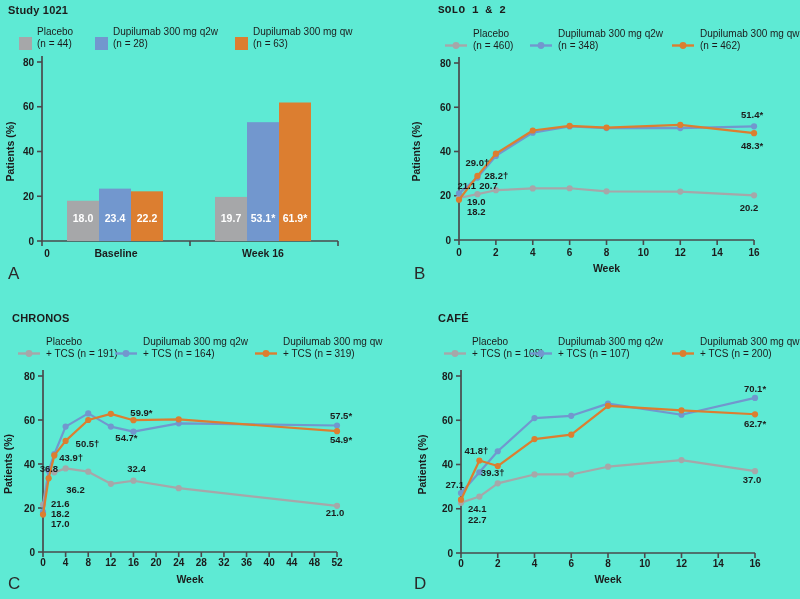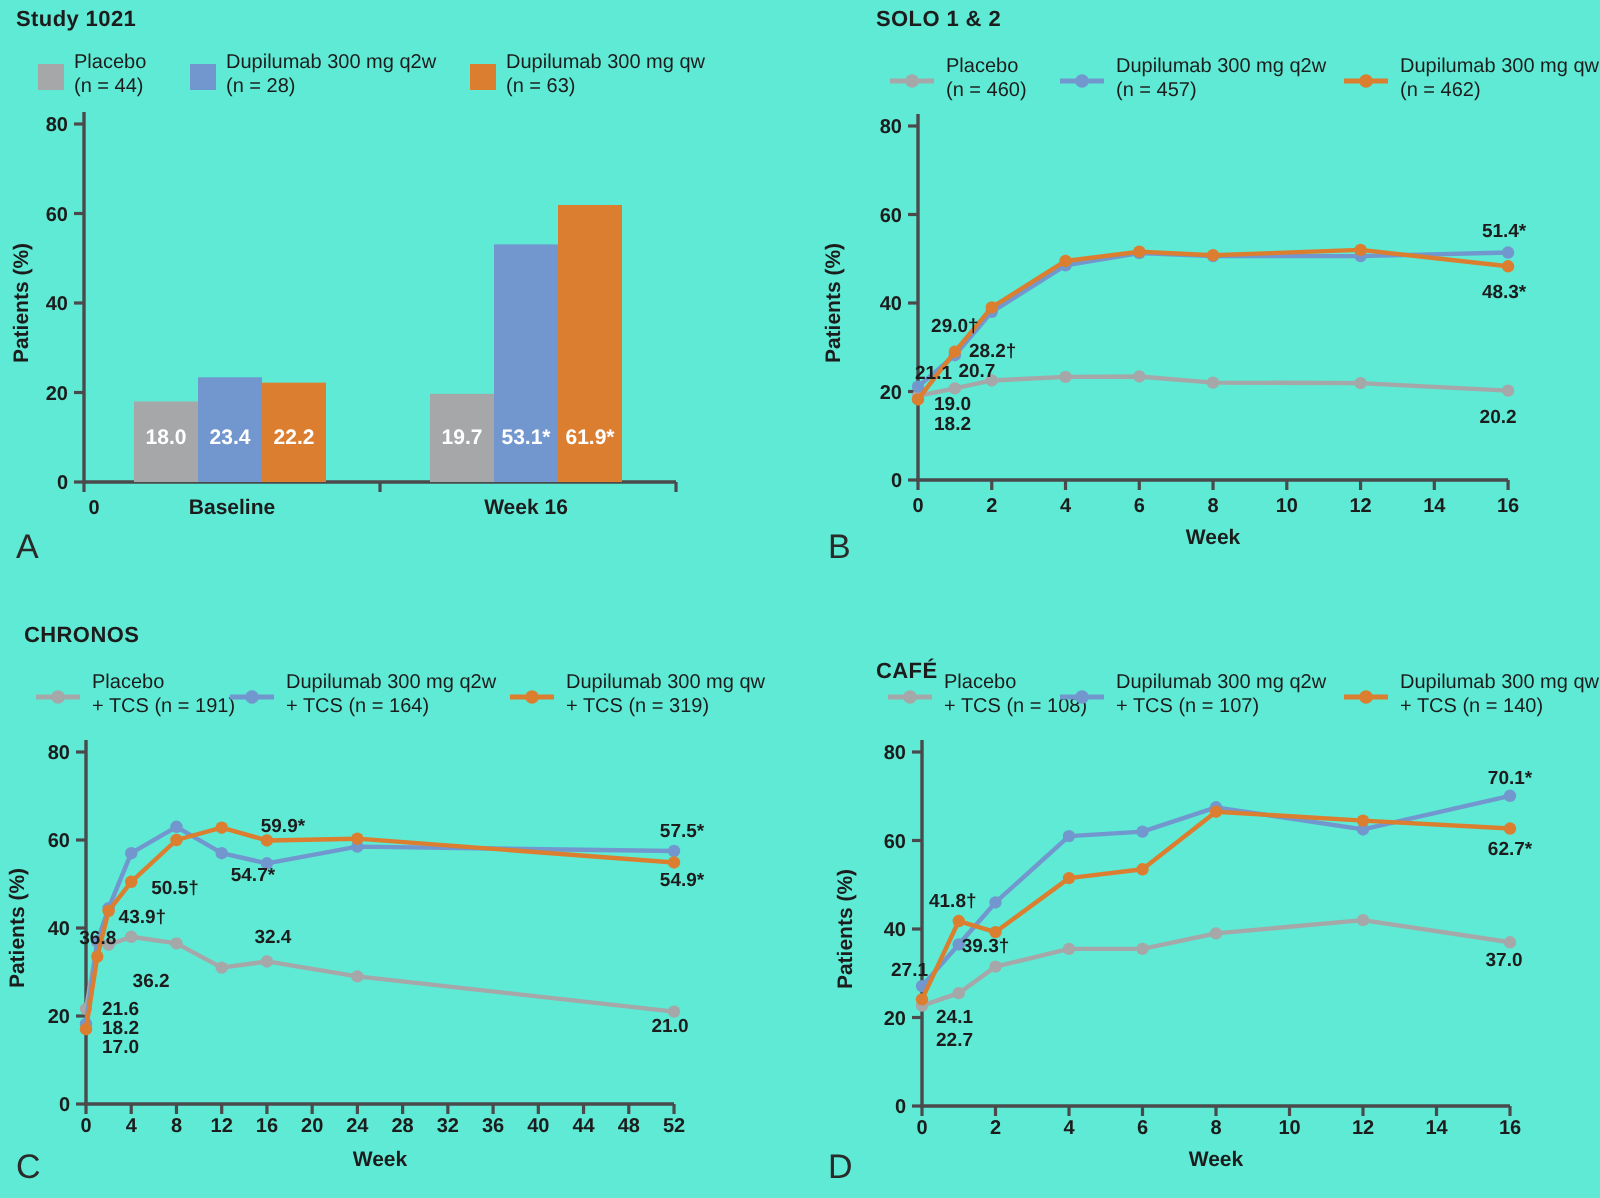--- a/index.html
+++ b/index.html
@@ -2,21 +2,21 @@
 <html><head>
 <meta charset="utf-8">
 <style>
   html,body{margin:0;padding:0;background:#ffffff;}
   body{font-family:"Liberation Sans", sans-serif; -webkit-font-smoothing:antialiased;}
   #figure{position:relative;width:800px;height:599px;background:#5eead4;overflow:hidden;}
   .panel{position:absolute;width:400px;}
   .panel-title{position:absolute;font-size:11px;font-weight:bold;color:#1c1c1c;letter-spacing:.2px;}
   .panel-letter{position:absolute;font-size:17px;color:#2a2a2a;}
   .legend{position:absolute;left:0;top:0;width:100%;height:100%;pointer-events:none;}
-  .legend-item{position:absolute;display:flex;align-items:center;}
+  .legend-item{position:absolute;display:flex;align-items:flex-end;}
   .legend-texts{font-size:10px;line-height:12px;color:#1c1c1c;white-space:nowrap;}
   .swatch{width:13px;height:13px;margin-right:5px;margin-top:1px;}
   .linemark{margin-right:4px;margin-top:1px;}
   svg.chart{position:absolute;left:0;top:0;}
 </style>
 </head>
 <body>
 
 <div id="figure">
 
@@ -75,40 +75,40 @@
         <text x="263" y="222" text-anchor="middle" font-size="10.5" font-weight="bold" fill="#ffffff">53.1*</text>
         <rect x="131" y="191.32750000000001" width="32" height="49.67249999999999" fill="#dc7e30"></rect>
         <text x="147" y="222" text-anchor="middle" font-size="10.5" font-weight="bold" fill="#ffffff">22.2</text>
         <rect x="279" y="102.49875" width="32" height="138.50125" fill="#dc7e30"></rect>
         <text x="295" y="222" text-anchor="middle" font-size="10.5" font-weight="bold" fill="#ffffff">61.9*</text>
       </svg>
     <div class="panel-letter" style="left:8px;top:264px;">A</div>
   </div>
 
   <div class="panel" style="left:400px;top:0;height:300px;">
-    <div class="panel-title" style="left:38px;top:4px;">SOLO 1 &amp; 2</div>
+    <div class="panel-title" style="left:38px;top:4px;font-family:Liberation Mono, monospace;">SOLO 1 &amp; 2</div>
     <div class="legend">
         <div class="legend-item" style="left: 45px; top: 28px;">
           <svg width="24" height="13" class="linemark">
             <line x1="0" y1="6.5" x2="22" y2="6.5" stroke="#a6a7a9" stroke-width="2.4"></line>
             <circle cx="11" cy="6.5" r="3.4" fill="#a6a7a9"></circle>
           </svg>
           <div class="legend-texts">
             <div>Placebo</div>
             <div>(n = 460)</div>
           </div>
         </div>
         <div class="legend-item" style="left: 130px; top: 28px;">
           <svg width="24" height="13" class="linemark">
             <line x1="0" y1="6.5" x2="22" y2="6.5" stroke="#7297ce" stroke-width="2.4"></line>
             <circle cx="11" cy="6.5" r="3.4" fill="#7297ce"></circle>
           </svg>
           <div class="legend-texts">
             <div>Dupilumab 300 mg q2w</div>
-            <div>(n = 457)</div>
+            <div>(n = 348)</div>
           </div>
         </div>
         <div class="legend-item" style="left: 272px; top: 28px;">
           <svg width="24" height="13" class="linemark">
             <line x1="0" y1="6.5" x2="22" y2="6.5" stroke="#dc7e30" stroke-width="2.4"></line>
             <circle cx="11" cy="6.5" r="3.4" fill="#dc7e30"></circle>
           </svg>
           <div class="legend-texts">
             <div>Dupilumab 300 mg qw</div>
             <div>(n = 462)</div>
@@ -306,21 +306,21 @@
         <text x="126.464" y="140.65999999999997" text-anchor="middle" font-size="9.5" font-weight="bold" fill="#1c1c1c">54.7*</text>
         <text x="136.464" y="171.72" text-anchor="middle" font-size="9.5" font-weight="bold" fill="#1c1c1c">32.4</text>
         <text x="341.008" y="118.49999999999999" text-anchor="middle" font-size="9.5" font-weight="bold" fill="#1c1c1c">57.5*</text>
         <text x="341.008" y="143.22" text-anchor="middle" font-size="9.5" font-weight="bold" fill="#1c1c1c">54.9*</text>
         <text x="335.008" y="215.8" text-anchor="middle" font-size="9.5" font-weight="bold" fill="#1c1c1c">21.0</text>
       </svg>
     <div class="panel-letter" style="left:8px;top:274px;">C</div>
   </div>
 
   <div class="panel" style="left:400px;top:300px;height:299px;">
-    <div class="panel-title" style="left:38px;top:12px;margin-top:18px;">CAFÉ</div>
+    <div class="panel-title" style="left:38px;top:12px;">CAFÉ</div>
     <div class="legend">
         <div class="legend-item" style="left: 44px; top: 36px;">
           <svg width="24" height="13" class="linemark">
             <line x1="0" y1="6.5" x2="22" y2="6.5" stroke="#a6a7a9" stroke-width="2.4"></line>
             <circle cx="11" cy="6.5" r="3.4" fill="#a6a7a9"></circle>
           </svg>
           <div class="legend-texts">
             <div>Placebo</div>
             <div>+ TCS (n = 108)</div>
           </div>
@@ -335,21 +335,21 @@
             <div>+ TCS (n = 107)</div>
           </div>
         </div>
         <div class="legend-item" style="left: 272px; top: 36px;">
           <svg width="24" height="13" class="linemark">
             <line x1="0" y1="6.5" x2="22" y2="6.5" stroke="#dc7e30" stroke-width="2.4"></line>
             <circle cx="11" cy="6.5" r="3.4" fill="#dc7e30"></circle>
           </svg>
           <div class="legend-texts">
             <div>Dupilumab 300 mg qw</div>
-            <div>+ TCS (n = 140)</div>
+            <div>+ TCS (n = 200)</div>
           </div>
         </div>
       </div>
     <svg class="chart" width="400" height="299" viewBox="0 0 400 299">
         <line x1="61" y1="70" x2="61" y2="253" stroke="#4a4a4c" stroke-width="1.7"></line>
         <line x1="60.2" y1="253" x2="355" y2="253" stroke="#4a4a4c" stroke-width="1.7"></line>
         <line x1="56" y1="253" x2="61" y2="253" stroke="#4a4a4c" stroke-width="1.6"></line>
         <text x="53" y="256.5" text-anchor="end" font-size="10" font-weight="bold" fill="#1c1c1c">0</text>
         <line x1="56" y1="208.75" x2="61" y2="208.75" stroke="#4a4a4c" stroke-width="1.6"></line>
         <text x="53" y="212.25" text-anchor="end" font-size="10" font-weight="bold" fill="#1c1c1c">20</text>

